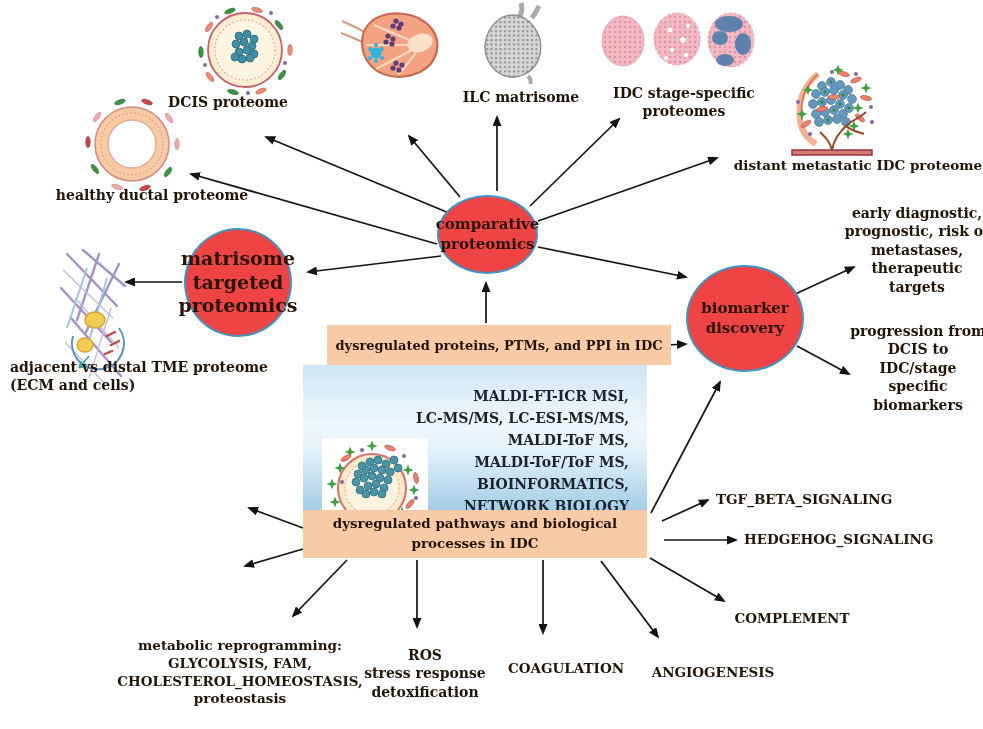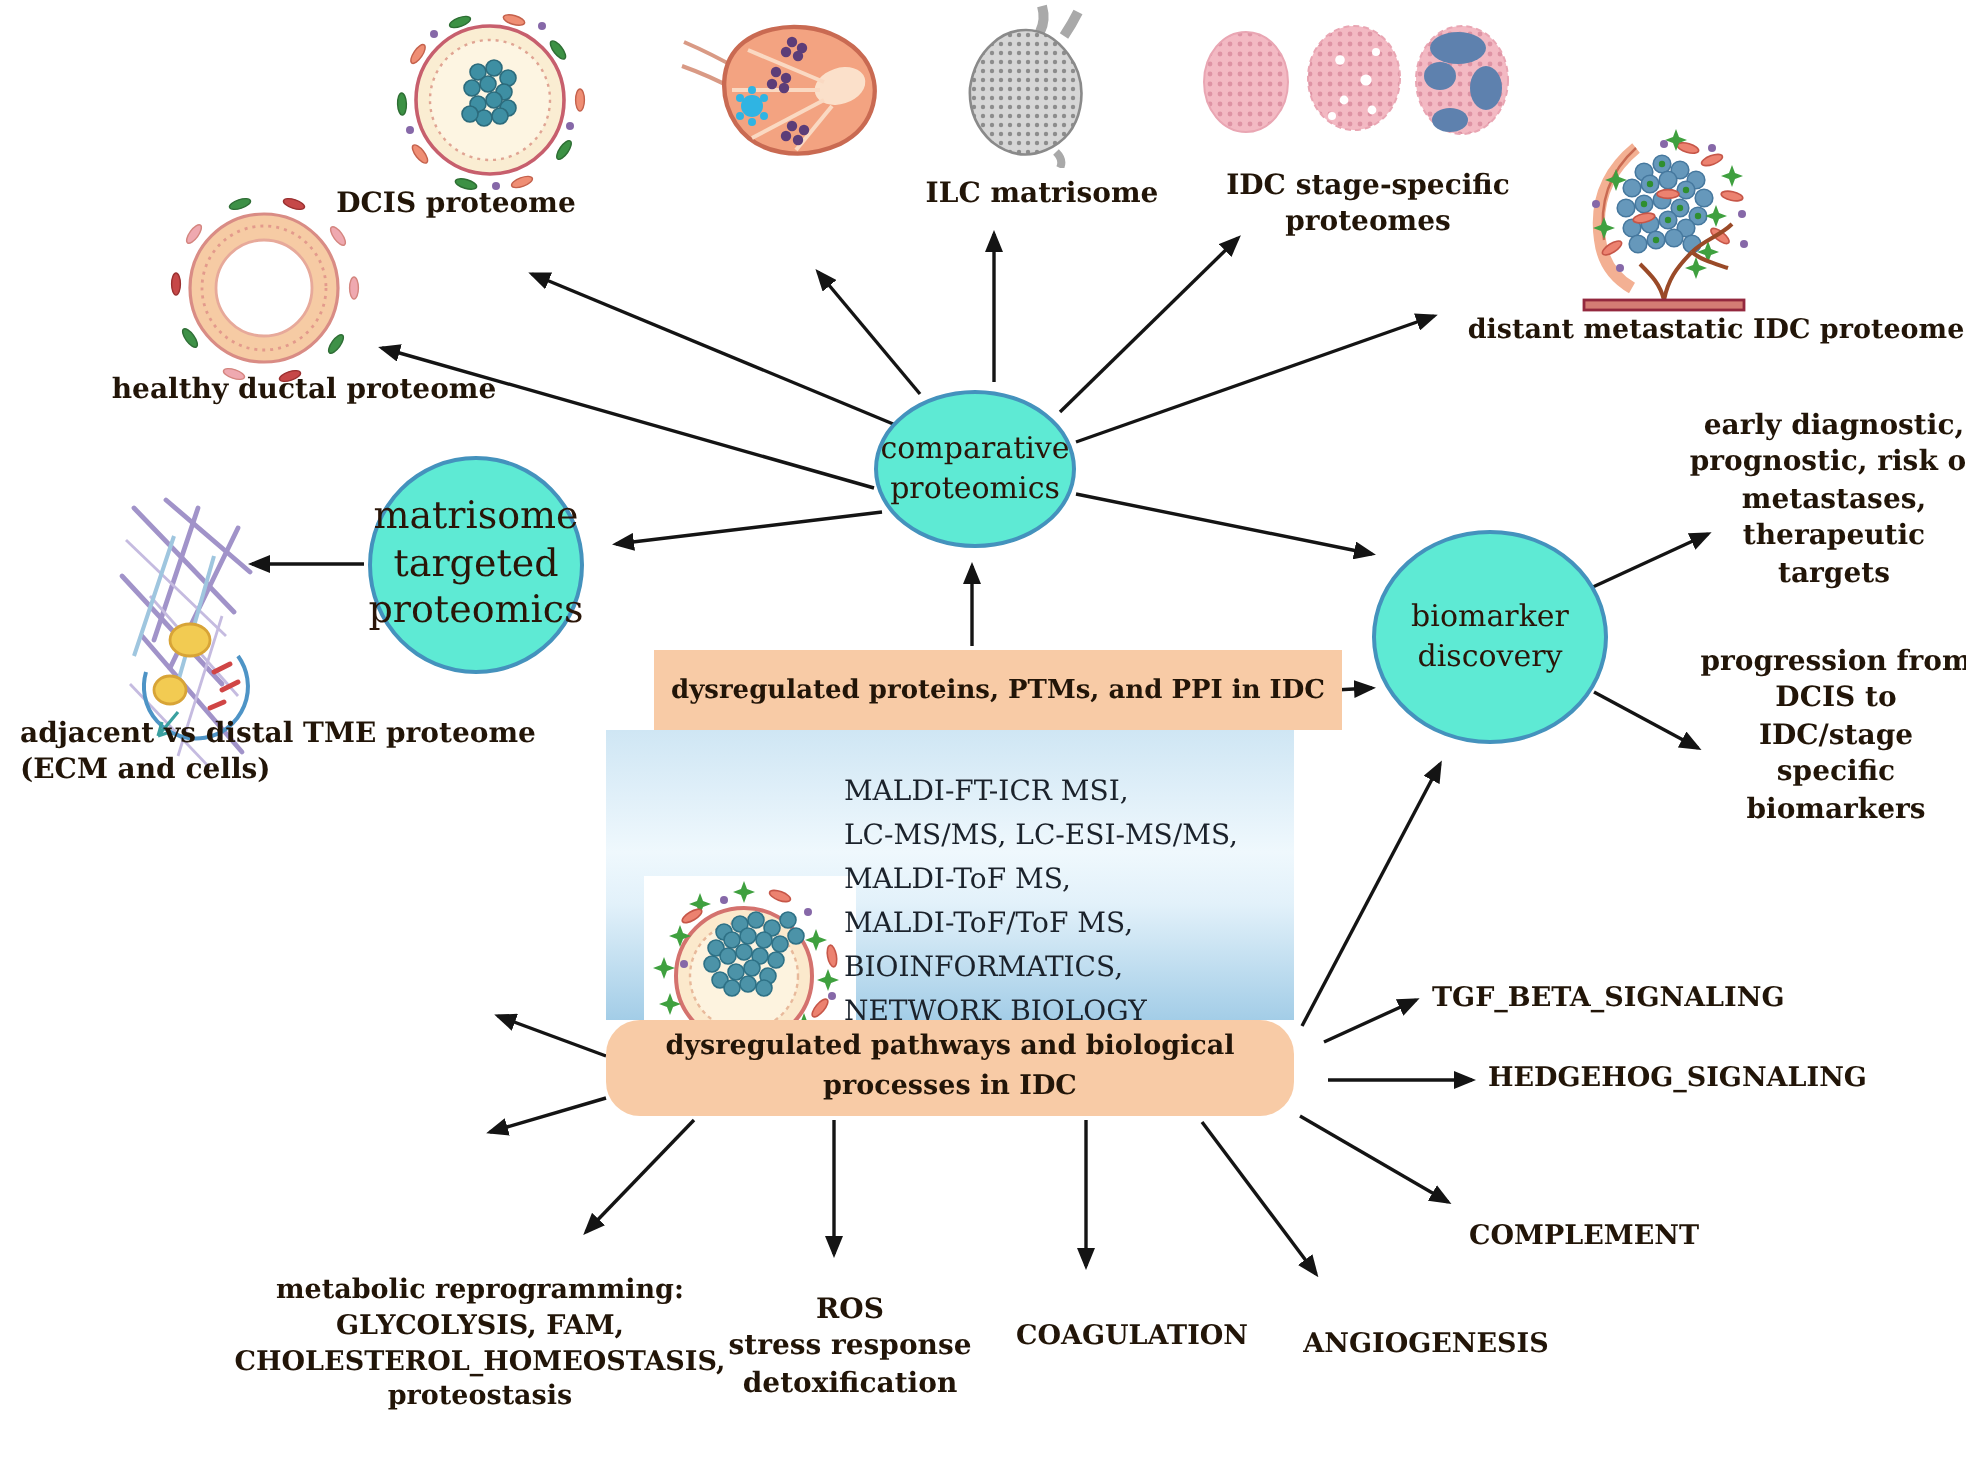--- a/index.html
+++ b/index.html
@@ -3,32 +3,32 @@
 <meta charset="utf-8">
 <style>
   html,body{margin:0;padding:0;background:#fff;}
   #canvas{position:relative;width:983px;height:729px;background:#ffffff;overflow:hidden;
           font-family:"DejaVu Serif","Liberation Serif",serif;}
   svg{display:block;}
   .layer{position:absolute;left:0;top:0;}
   .lbl{position:absolute;font-weight:bold;font-size:14px;line-height:1.32;color:#221508;
        text-align:center;white-space:pre;transform:translateX(-50%);}
   .lbl.la{text-align:left;transform:none;}
-  .node{position:absolute;background:#5eead4;border:2px solid #4492BD;border-radius:50%;
+  .node{position:absolute;background:#ef4444;border:2px solid #4492BD;border-radius:50%;
         display:flex;align-items:center;justify-content:center;text-align:center;
-        font-weight:normal;color:#2a1508;white-space:pre;box-sizing:border-box;}
+        font-weight:bold;color:#2a1508;white-space:pre;box-sizing:border-box;}
   #box{position:absolute;left:303px;top:325px;width:344px;height:233px;}
   #box .band{position:absolute;left:0;width:100%;background:#F8CBA6;display:flex;
              align-items:center;justify-content:center;text-align:center;font-weight:bold;
              color:#221508;white-space:pre;}
   #band-top{top:0;height:40px;font-size:13px;margin-left:24px;}
-  #band-bottom{top:185px;height:48px;font-size:13.5px;line-height:1.45;border-radius:17px;}
+  #band-bottom{top:185px;height:48px;font-size:13.5px;line-height:1.45;}
   #box-mid{position:absolute;top:40px;height:145px;width:100%;
            background:linear-gradient(to bottom,#CFE6F4 0%,#EFF8FD 42%,#E2F1FA 60%,#A3CDE7 100%);}
-  #methods{position:absolute;right:28px;top:20px;font-weight:normal;
+  #methods{position:absolute;right:18px;top:20px;text-align:right;font-weight:bold;
            font-size:14px;line-height:22px;color:#1b222b;white-space:pre;}
   #box-illus{position:absolute;left:19px;top:73px;}
   .illus{position:absolute;}
 </style>
 </head>
 <body>
 
 <div id="canvas">
 
   <svg width="0" height="0" style="position:absolute">

